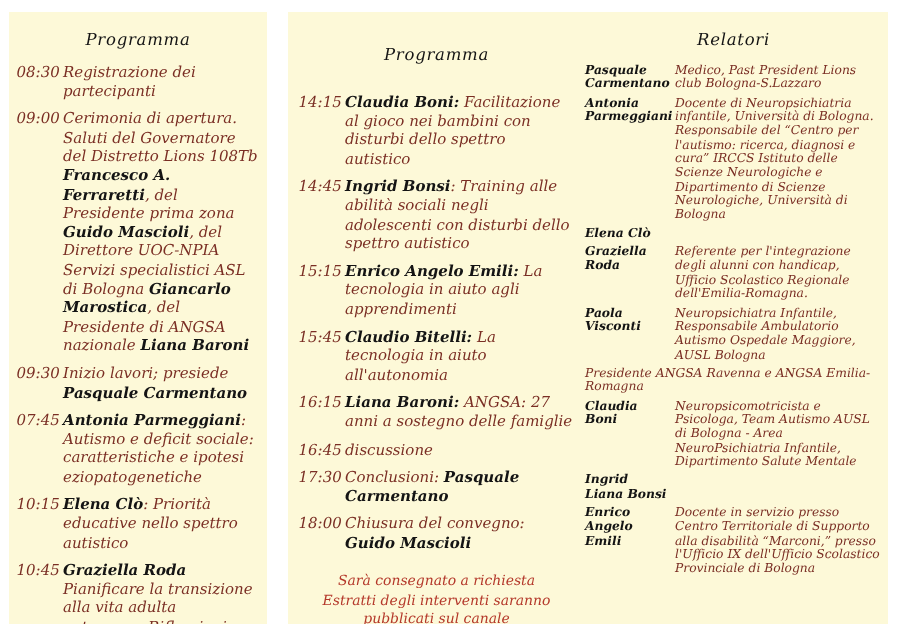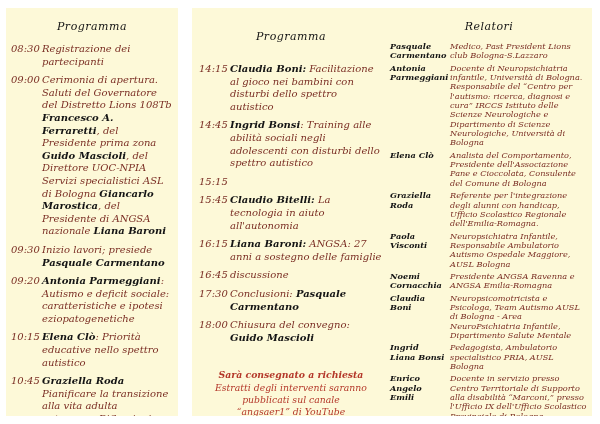--- a/index.html
+++ b/index.html
@@ -27,21 +27,21 @@
   }
   #col2 .col-title{margin:22px 0 20px 0;}
   #col3 .col-title{margin:12px 0 9px 0;}
 
   .entry{display:flex;margin-bottom:6px;font-size:10px;line-height:1.26;color:var(--maroon);}
   .time{width:31px;flex:none;}
   .etext{flex:1;}
   .name{color:var(--ink);font-weight:bold;}
 
   .note-block{text-align:center;color:var(--red);font-size:9.3px;line-height:1.32;}
-  #attestato{margin-top:25px;font-weight:bold;}
+  #attestato{margin-top:13px;}
   #estratti{margin-top:0;}
 
   .speaker-row{display:flex;margin-bottom:3px;font-size:8.2px;line-height:1.14;}
   .sp-name{width:60px;flex:none;color:var(--ink);font-weight:bold;padding-right:4px;}
   .sp-role{flex:1;color:var(--maroon);}
 </style>
 </head>
 <body>
 
 <div class="sheet">
@@ -55,21 +55,21 @@
         </div>
         <div class="entry">
           <span class="time">09:00</span>
           <span class="etext"><span class="body">Cerimonia di apertura. Saluti del Governatore del Distretto Lions 108Tb </span><span class="name">Francesco A. Ferraretti</span><span class="body">, del Presidente prima zona </span><span class="name">Guido Mascioli</span><span class="body">, del Direttore UOC-NPIA Servizi specialistici ASL di Bologna </span><span class="name">Giancarlo Marostica</span><span class="body">, del Presidente di ANGSA nazionale </span><span class="name">Liana Baroni</span></span>
         </div>
         <div class="entry">
           <span class="time">09:30</span>
           <span class="etext"><span class="body">Inizio lavori; presiede </span><span class="name">Pasquale Carmentano</span></span>
         </div>
         <div class="entry">
-          <span class="time">09:20</span>
+          <span class="time">07:45</span>
           <span class="etext"><span class="name">Antonia Parmeggiani</span><span class="body">: Autismo e deficit sociale: caratteristiche e ipotesi eziopatogenetiche</span></span>
         </div>
         <div class="entry">
           <span class="time">10:15</span>
           <span class="etext"><span class="name">Elena Clò</span><span class="body">: Priorità educative nello spettro autistico</span></span>
         </div>
         <div class="entry">
           <span class="time">10:45</span>
           <span class="etext"><span class="name">Graziella Roda</span><span class="body"> Pianificare la transizione alla vita adulta autonoma. Riflessioni e (modeste) proposte</span></span>
         </div>
@@ -86,20 +86,21 @@
         <div class="entry">
           <span class="time">14:15</span>
           <span class="etext"><span class="name">Claudia Boni:</span><span class="body"> Facilitazione al gioco nei bambini con disturbi dello spettro autistico</span></span>
         </div>
         <div class="entry">
           <span class="time">14:45</span>
           <span class="etext"><span class="name">Ingrid Bonsi</span><span class="body">: Training alle abilità sociali negli adolescenti con disturbi dello spettro autistico</span></span>
         </div>
         <div class="entry">
           <span class="time">15:15</span>
+          <span class="etext"><span class="name">Enrico Angelo Emili:</span><span class="body"> La tecnologia in aiuto agli apprendimenti</span></span>
         </div>
         <div class="entry">
           <span class="time">15:45</span>
           <span class="etext"><span class="name">Claudio Bitelli:</span><span class="body"> La tecnologia in aiuto all'autonomia</span></span>
         </div>
         <div class="entry">
           <span class="time">16:15</span>
           <span class="etext"><span class="name">Liana Baroni:</span><span class="body"> ANGSA: 27 anni a sostegno delle famiglie</span></span>
         </div>
         <div class="entry">
@@ -132,41 +133,38 @@
         <div class="speaker-row">
           <span class="sp-name">Pasquale Carmentano</span>
           <span class="sp-role">Medico, Past President Lions club Bologna-S.Lazzaro</span>
         </div>
         <div class="speaker-row">
           <span class="sp-name">Antonia Parmeggiani</span>
           <span class="sp-role">Docente di Neuropsichiatria infantile, Università di Bologna. Responsabile del “Centro per l'autismo: ricerca, diagnosi e cura” IRCCS Istituto delle Scienze Neurologiche e Dipartimento di Scienze Neurologiche, Università di Bologna</span>
         </div>
         <div class="speaker-row">
           <span class="sp-name">Elena Clò</span>
-          <span class="sp-role">Analista del Comportamento, Presidente dell'Associazione Pane e Cioccolata, Consulente del Comune di Bologna</span>
         </div>
         <div class="speaker-row">
           <span class="sp-name">Graziella Roda</span>
           <span class="sp-role">Referente per l'integrazione degli alunni con handicap, Ufficio Scolastico Regionale dell'Emilia-Romagna.</span>
         </div>
         <div class="speaker-row">
           <span class="sp-name">Paola Visconti</span>
           <span class="sp-role">Neuropsichiatra Infantile, Responsabile Ambulatorio Autismo Ospedale Maggiore, AUSL Bologna</span>
         </div>
         <div class="speaker-row">
-          <span class="sp-name">Noemi Cornacchia</span>
           <span class="sp-role">Presidente ANGSA Ravenna e ANGSA Emilia-Romagna</span>
         </div>
         <div class="speaker-row">
           <span class="sp-name">Claudia Boni</span>
           <span class="sp-role">Neuropsicomotricista e Psicologa, Team Autismo AUSL di Bologna - Area NeuroPsichiatria Infantile, Dipartimento Salute Mentale</span>
         </div>
         <div class="speaker-row">
           <span class="sp-name">Ingrid Liana Bonsi</span>
-          <span class="sp-role">Pedagogista, Ambulatorio specialistico PRIA, AUSL Bologna</span>
         </div>
         <div class="speaker-row">
           <span class="sp-name">Enrico Angelo Emili</span>
           <span class="sp-role">Docente in servizio presso Centro Territoriale di Supporto alla disabilità “Marconi,” presso l'Ufficio IX dell'Ufficio Scolastico Provinciale di Bologna</span>
         </div>
       </div>
   </section>
 
 </div>
 

